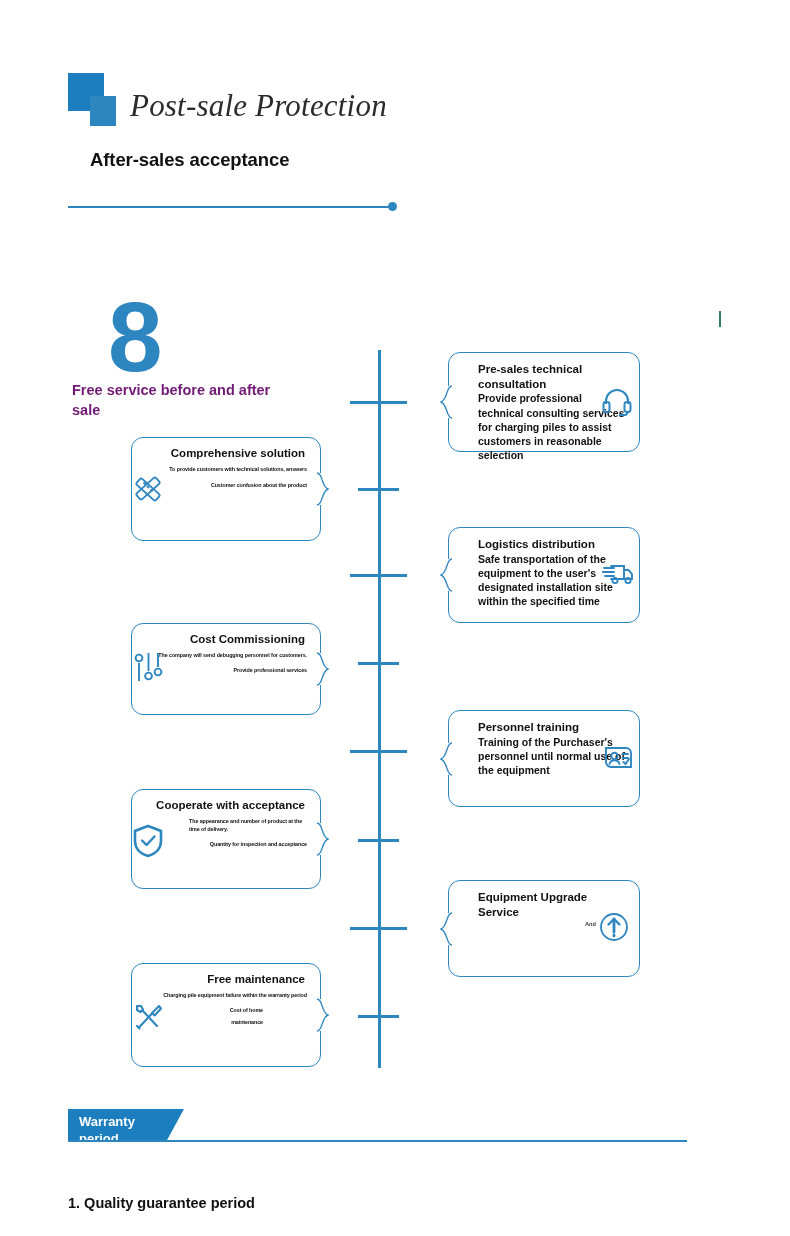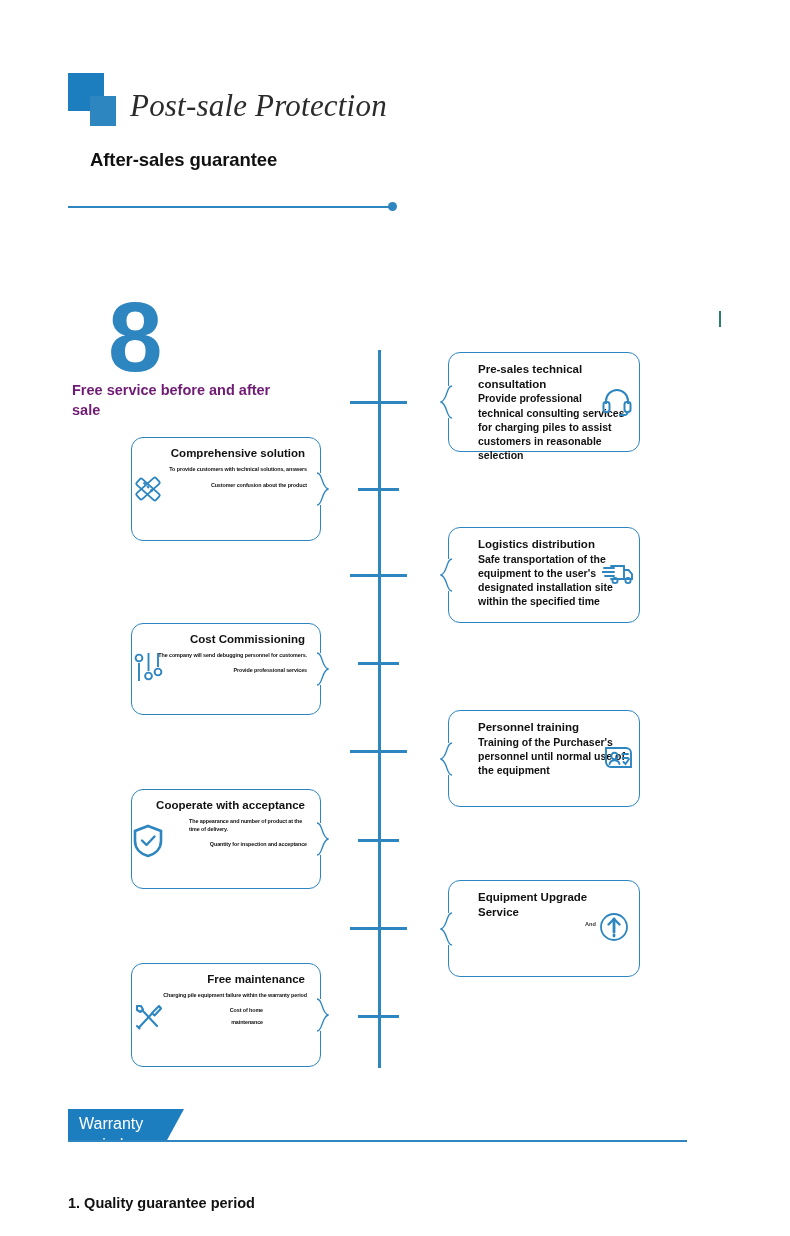--- a/index.html
+++ b/index.html
@@ -104,40 +104,40 @@
     width: 98px; height: 33px; background: #1C7EBF;
   }
   .ribbon-tail {
     position: absolute; left: 166px; top: 1109px;
     width: 0; height: 0;
     border-top: 33px solid #1C7EBF;
     border-right: 18px solid transparent;
   }
   .ribbon-label {
     position: absolute; left: 79px; top: 1113px; width: 86px;
-    font-size: 16px; font-weight: normal; color: #fff; line-height: 1.32;
+    font-size: 13px; font-weight: bold; color: #fff; line-height: 1.32;
   }
   .banner-rule {
     position: absolute; left: 68px; top: 1140px;
     width: 619px; height: 2px; background: #2E86C1;
   }
   .foot-title {
     position: absolute; left: 68px; top: 1194px; width: 240px;
     font-size: 14.5px; font-weight: bold; color: #111; line-height: 1.35;
   }
 </style>
 </head>
 <body>
 
 <div class="page">
 
   <div class="logo-sq-a"></div>
   <div class="logo-sq-b"></div>
   <div class="doc-title">Post-sale Protection</div>
-  <div class="doc-subtitle">After-sales guarantee</div>
+  <div class="doc-subtitle">After-sales acceptance</div>
   <div class="rule"></div>
   <div class="rule-dot"></div>
 
   <div class="big-num">8</div>
   <div class="lead-title">Free service before and after sale</div>
   <div class="green-tick"></div>
 
   <div class="tl-line"></div>
   <div class="tl-tick long" style="top:401px"></div>
   <div class="tl-tick short" style="top:488px"></div>

